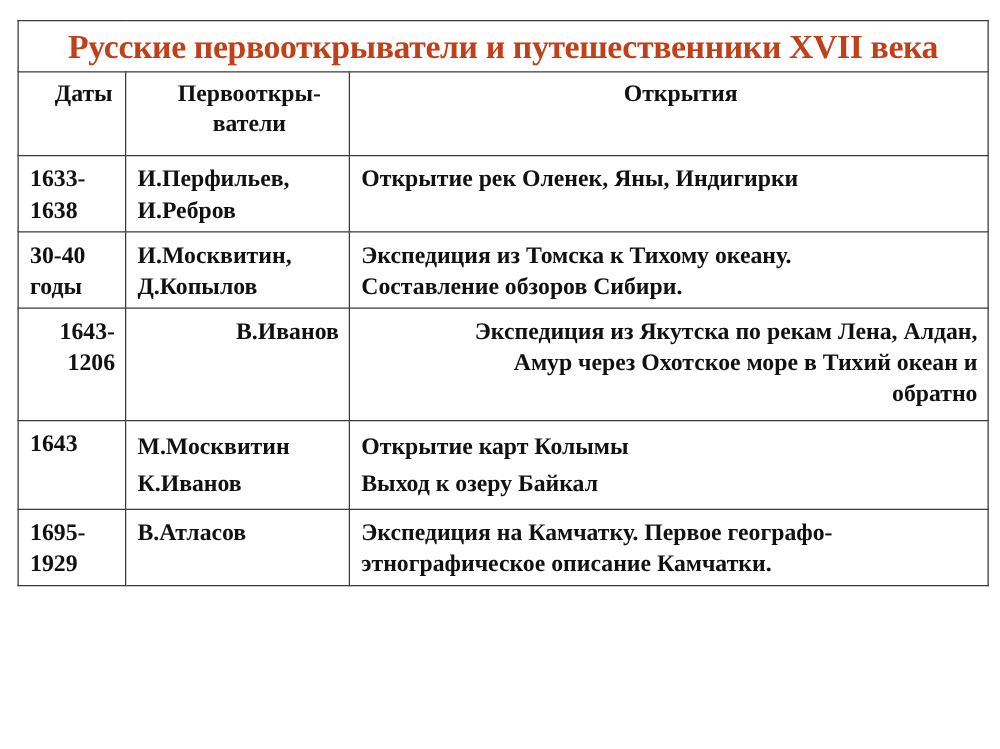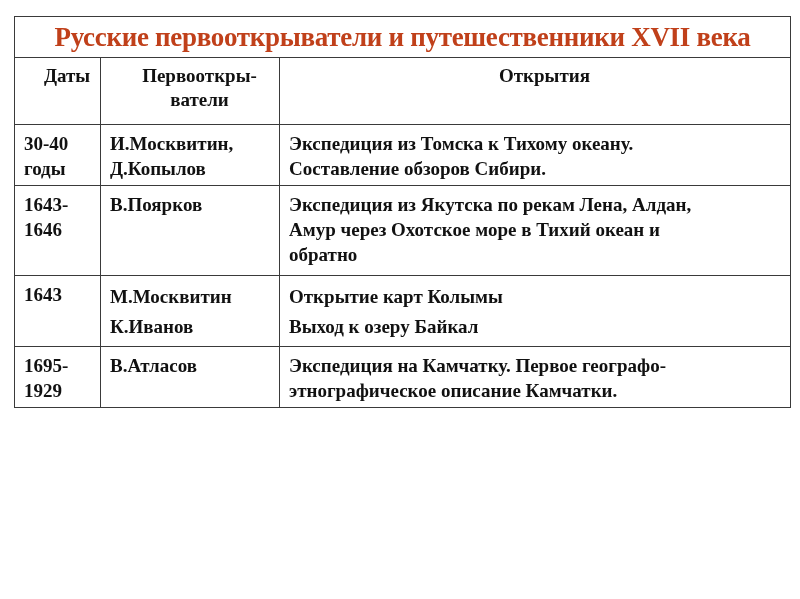--- a/index.html
+++ b/index.html
@@ -29,21 +29,21 @@
   .col-pers { width: 179px; }
   .col-disc { width: auto; }
   .cell {
     font-weight: bold; font-size: 19px; line-height: 25px;
     padding: 6px 8px 4px 9px !important; text-align: left;
   }
   .cell .ln { display: block; }
   .cell .ln.spaced { line-height: 30px; }
   .r1 td { height: 50px; }
   .r2 td { height: 50px; }
-  .r3 td { height: 79px; }
+  .r3 td { height: 79px; text-align: right; }
   .r4 td { height: 56px; }
   .r5 td { height: 50px; }
   .r6 td { height: 50px; }
   .r7 td { height: 49px; }
 </style>
 </head>
 <body>
 
 <table class="slide-table">
   <colgroup>
@@ -61,43 +61,56 @@
         </th>
     <th>
       <span class="hl">Первооткры-</span>
       <span class="hl">ватели</span>
     </th>
     <th>
           <span class="hl">Открытия</span>
         </th>
   </tr>
 
+  <tr class="r1">
+    <td class="cell">
+      <span class="ln">1633-</span>
+      <span class="ln">1638</span>
+    </td>
+    <td class="cell">
+      <span class="ln">И.Перфильев,</span>
+      <span class="ln">И.Ребров</span>
+    </td>
+    <td class="cell">
+      <span class="ln">Открытие рек Оленек, Яны, Индигирки</span>
+    </td>
+  </tr>
 
   <tr class="r2">
     <td class="cell">
       <span class="ln">30-40</span>
       <span class="ln">годы</span>
     </td>
     <td class="cell">
       <span class="ln">И.Москвитин,</span>
       <span class="ln">Д.Копылов</span>
     </td>
     <td class="cell">
       <span class="ln">Экспедиция из Томска к Тихому океану.</span>
       <span class="ln">Составление обзоров Сибири.</span>
     </td>
   </tr>
 
   <tr class="r3">
     <td class="cell">
       <span class="ln">1643-</span>
-      <span class="ln">1646</span>
+      <span class="ln">1206</span>
     </td>
     <td class="cell">
-      <span class="ln">В.Поярков</span>
+      <span class="ln">В.Иванов</span>
     </td>
     <td class="cell">
       <span class="ln">Экспедиция из Якутска по рекам Лена, Алдан,</span>
       <span class="ln">Амур через Охотское море в Тихий океан и</span>
       <span class="ln">обратно</span>
     </td>
   </tr>
 
   <tr class="r4">
     <td class="cell">

